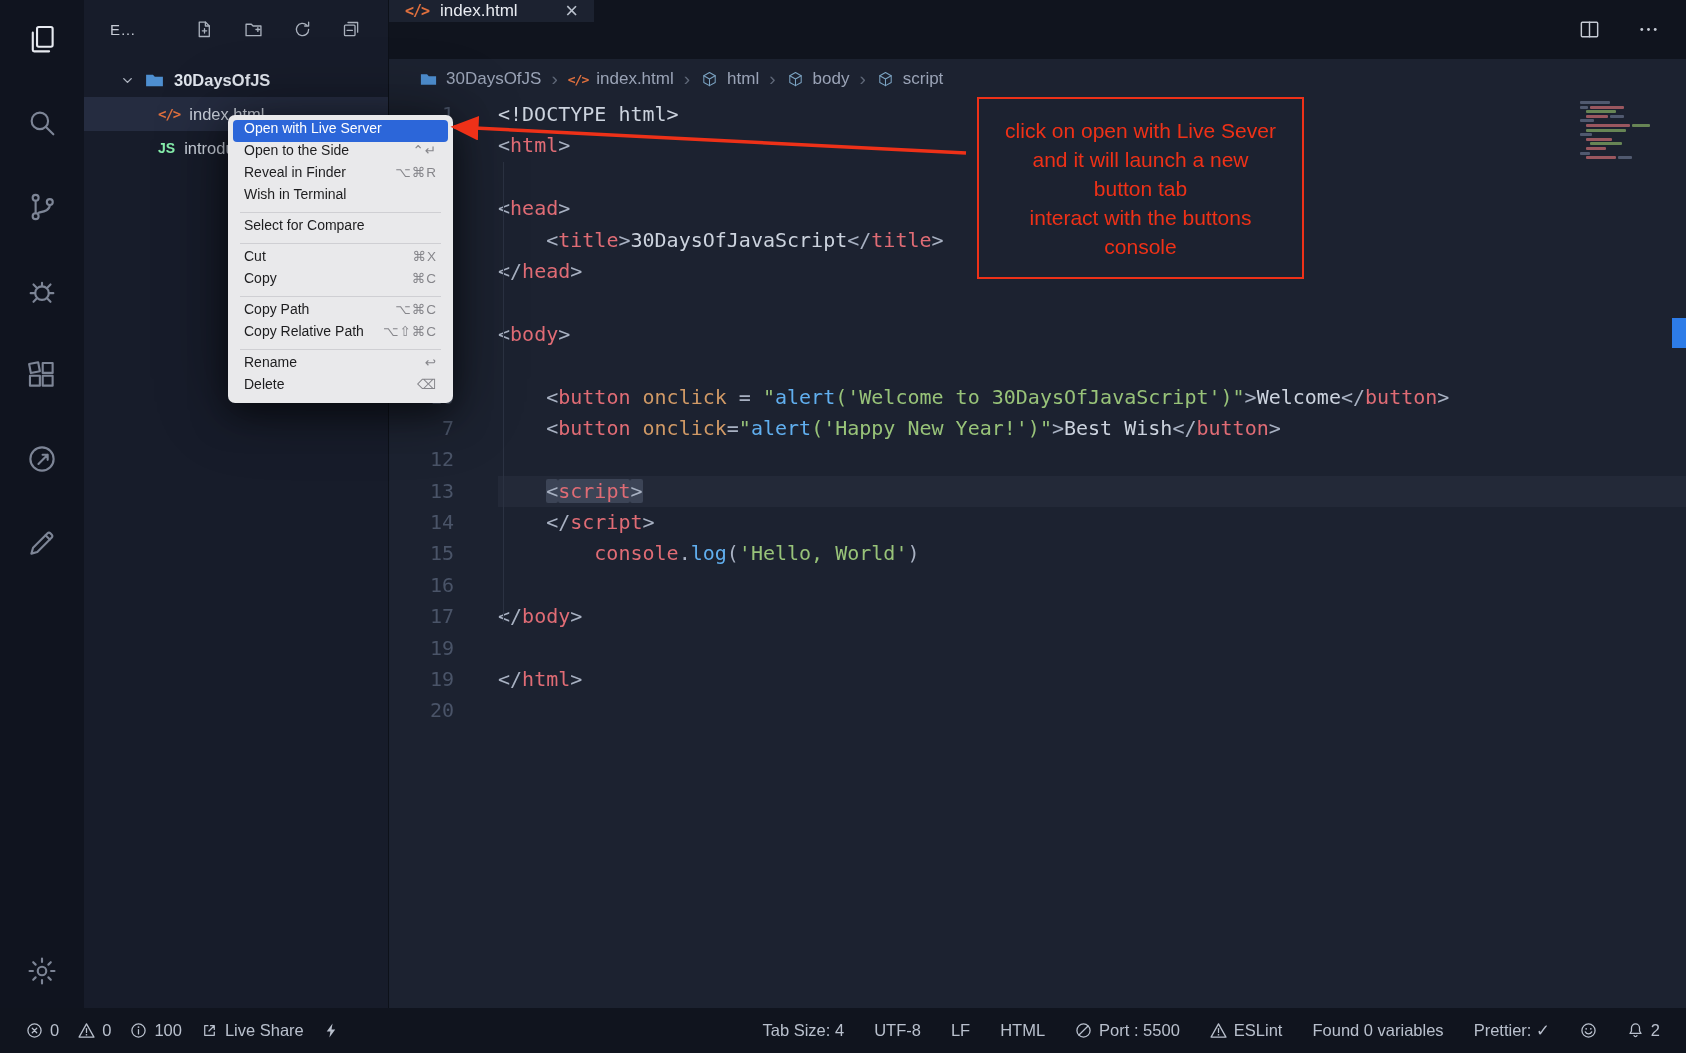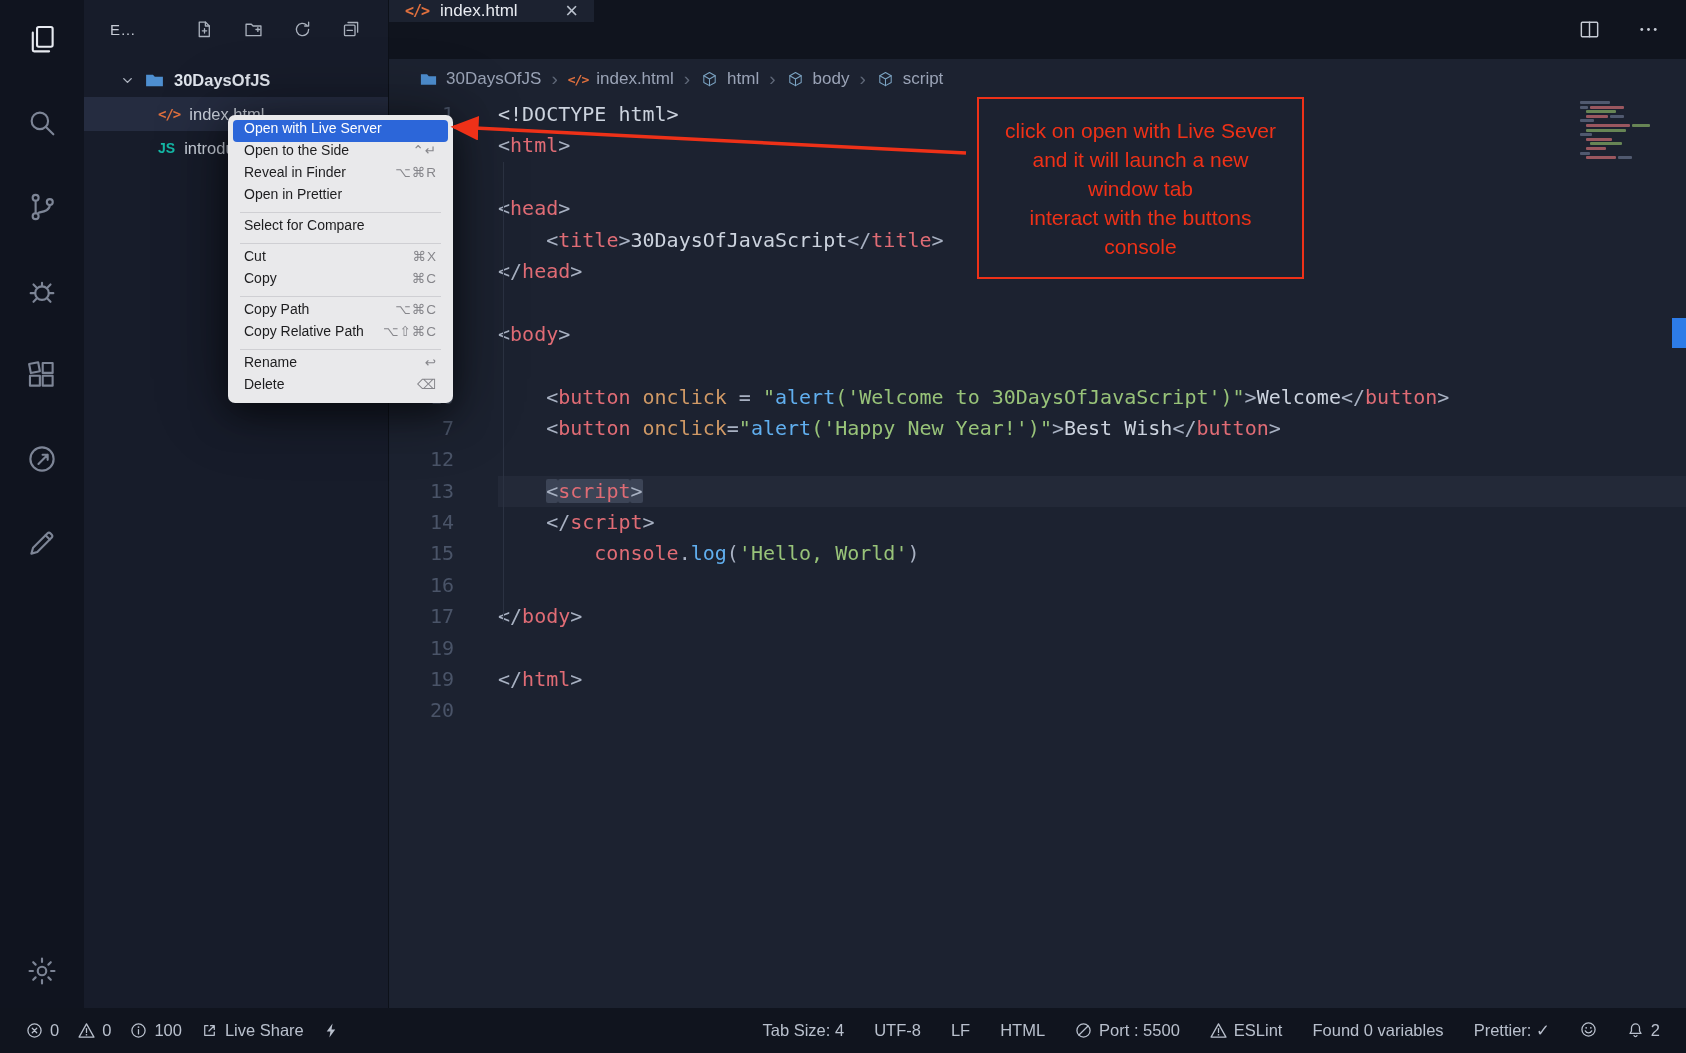--- a/index.html
+++ b/index.html
@@ -26,21 +26,21 @@
   .tree-row{height:34px;display:flex;align-items:center;font-size:16.5px;color:#ccd2dd;cursor:default}
   .root-row{padding-left:36px;gap:9px}
   .root-label{font-weight:700;color:#dfe4ec;font-size:16.5px}
   .file-row{padding-left:74px;gap:9px}
   .file-row.selected{background:#252c40}
   .icon{display:inline-flex;align-items:center;justify-content:center}
   .icon svg{width:100%;height:100%;stroke:currentColor;fill:none;stroke-width:1.5;stroke-linecap:round;stroke-linejoin:round}
   .chev{width:15px;height:15px;color:#aeb4c0}
   .folder-ic{width:21px;height:21px}
   .glyph-html{color:#e0703e;font:700 14px "DejaVu Sans Mono",monospace;letter-spacing:-1px}
-  .glyph-js{color:#14b8a6;font:700 14px "Liberation Sans",sans-serif}
+  .glyph-js{color:#86efac;font:700 14px "Liberation Sans",sans-serif}
 
   
   .main{position:absolute;left:389px;right:0;top:0;bottom:45px;background:#1c2230}
   .tab-bar{height:59px;background:#10141e;display:flex;align-items:stretch;position:relative}
   .tab{width:205px;background:#1c2230;display:flex;align-items:center;padding:0 16px;gap:11px;
     font-size:17px;color:#e9ecf2;cursor:default}
   .tab .glyph-html{font-size:15px}
   .tab-close{margin-left:auto;color:#b9c0cc;font-size:22px;line-height:1}
   .tabbar-actions{position:absolute;right:26px;top:0;height:59px;display:flex;align-items:center;gap:36px;color:#c6cbd5}
   .tabbar-actions .icon{width:23px;height:23px}
@@ -68,21 +68,21 @@
   .minimap{position:absolute;right:16px;top:2px;width:90px}
   .mm-row{position:relative;height:3px;margin-bottom:1.6px}
   .mm-seg{position:absolute;top:0;height:3px;border-radius:1px;opacity:.85}
   .mm-g{background:#59637a}.mm-r{background:#b06067}.mm-n{background:#74975c}
   .overview-mark{position:absolute;right:0;top:219px;width:14px;height:30px;background:#2d7ce8}
 
   
   .status-bar{position:absolute;left:0;right:0;bottom:0;height:45px;background:#10141e;
     display:flex;align-items:center;color:#b9c0cd;font-size:16.5px;padding:0 26px;z-index:6}
   .sb-left{display:flex;align-items:center;gap:19px}
-  .sb-right{margin-left:auto;display:flex;align-items:flex-start;gap:30px}
+  .sb-right{margin-left:auto;display:flex;align-items:center;gap:30px}
   .sb-item{display:flex;align-items:center;gap:7px;cursor:default;white-space:nowrap}
   .sb-item .icon{width:17px;height:17px}
   .sb-item .icon svg{stroke-width:1.2}
 
   
   .context-menu{position:absolute;left:228px;top:115px;width:225px;background:#e9e9eb;border-radius:7px;
     padding:5px 0;z-index:50;font-size:14px;color:#1d1d1f;
     box-shadow:0 10px 34px rgba(0,0,0,.55),0 0 70px rgba(0,0,0,.35)}
   .menu-item{height:22px;display:flex;align-items:flex-start;padding:0 11px 0 11px;margin:0 5px;border-radius:4px;cursor:default}
   .menu-item.highlighted{background:#2c66d9;color:#fff}
@@ -508,21 +508,21 @@
       </div>
       <div class="menu-item">
         <span>Open to the Side</span>
         <span class="shortcut">⌃↵</span>
       </div>
       <div class="menu-item">
         <span>Reveal in Finder</span>
         <span class="shortcut">⌥⌘R</span>
       </div>
       <div class="menu-item">
-        <span>Open in Prettier</span>
+        <span>Wish in Terminal</span>
       </div>
       <div class="menu-sep"></div>
       <div class="menu-item">
         <span>Select for Compare</span>
       </div>
       <div class="menu-sep"></div>
       <div class="menu-item">
         <span>Cut</span>
         <span class="shortcut">⌘X</span>
       </div>
@@ -546,21 +546,21 @@
       </div>
       <div class="menu-item">
         <span>Delete</span>
         <span class="shortcut">⌫</span>
       </div>
     </div>
 
   <div class="annotation-box" id="annotation-box">
       <div>click on open with Live Sever</div>
       <div>and it will launch a new</div>
-      <div>window tab</div>
+      <div>button tab</div>
       <div>interact with the buttons</div>
       <div>console</div>
     </div>
 
   <svg class="arrow-svg" width="1686" height="1053" viewBox="0 0 1686 1053">
     <defs>
       <marker id="ah" markerWidth="10" markerHeight="9" refX="7" refY="3.5" orient="auto">
         <polygon points="0 0, 8 3.5, 0 7" fill="#ee3118"></polygon>
       </marker>
     </defs>

